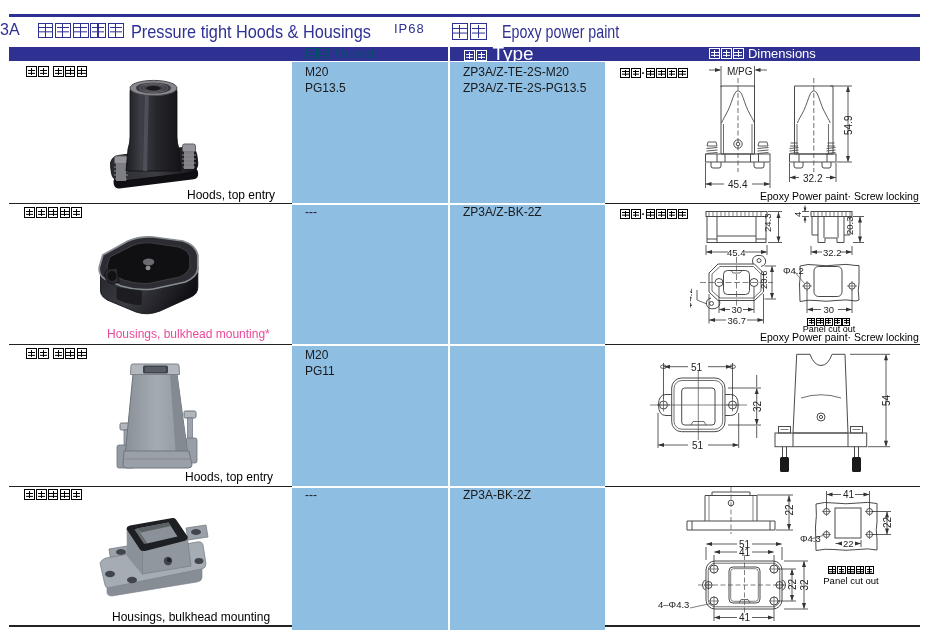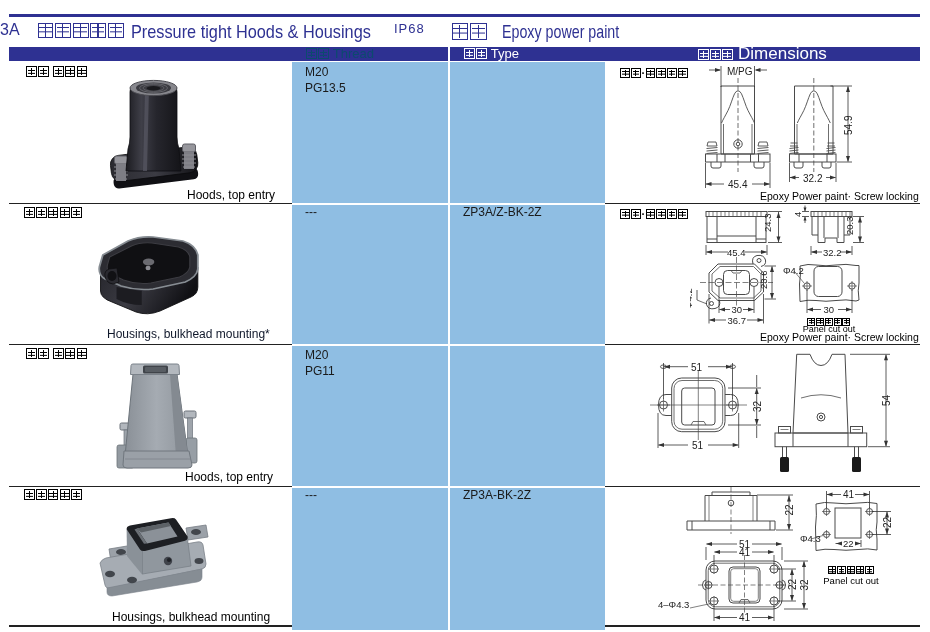--- a/index.html
+++ b/index.html
@@ -22,22 +22,22 @@
 <div class="abs blue" style="left:0;top:21px;font-size:16px;white-space:nowrap">3A</div>
 <div class="abs blue" style="left:37px;top:21px;font-size:18px;white-space:nowrap"><span class="z"></span><span class="z"></span><span class="z"></span><span class="z"></span><span class="z"></span></div>
 <div class="abs blue" style="left:131px;top:21px;font-size:19px;white-space:nowrap;transform:scaleX(.857);transform-origin:0 0">Pressure tight Hoods &amp; Housings</div>
 <div class="abs blue" style="left:394px;top:21px;font-size:13px;letter-spacing:1px;white-space:nowrap">IP68</div>
 <div class="abs blue" style="left:451px;top:21px;font-size:19px;white-space:nowrap"><span class="z"></span><span class="z"></span></div>
 <div class="abs blue" style="left:502px;top:21px;font-size:19px;white-space:nowrap;transform:scaleX(.75);transform-origin:0 0">Epoxy power paint</div>
 
 <div class="abs" style="left:9px;top:47px;width:911px;height:14px;background:#2e3192"></div>
 <div class="abs" style="left:448px;top:46px;width:2px;height:16px;background:#fff"></div>
 <div class="abs" style="left:306px;top:47px;font-size:13px;line-height:14px;color:#0c4a6e;white-space:nowrap"><span class="z" style="font-size:12px"></span><span class="z" style="font-size:12px"></span> Thread</div>
-<div class="abs" style="left:464px;top:47px;font-size:13px;line-height:14px;color:#fff;white-space:nowrap"><span class="z" style="font-size:12px"></span><span class="z" style="font-size:12px"></span> Type</div>
-<div class="abs" style="left:605px;top:47px;width:315px;text-align:center;font-size:17px;line-height:14px;color:#fff;white-space:nowrap"><span class="z" style="font-size:12px"></span><span class="z" style="font-size:12px"></span><span class="z" style="font-size:12px"></span> Dimensions</div>
+<div class="abs" style="left:464px;top:47px;font-size:19px;line-height:14px;color:#fff;white-space:nowrap"><span class="z" style="font-size:12px"></span><span class="z" style="font-size:12px"></span> Type</div>
+<div class="abs" style="left:605px;top:47px;width:315px;text-align:center;font-size:13px;line-height:14px;color:#fff;white-space:nowrap"><span class="z" style="font-size:12px"></span><span class="z" style="font-size:12px"></span><span class="z" style="font-size:12px"></span> Dimensions</div>
 
 <div class="abs cellblue" style="left:292px;top:62px;width:156px;height:568px"></div>
 <div class="abs cellblue" style="left:450px;top:62px;width:155px;height:568px"></div>
 
 <div class="abs" style="left:292px;top:203px;width:313px;height:2px;background:#fff"></div>
 <div class="abs" style="left:292px;top:344px;width:313px;height:2px;background:#fff"></div>
 <div class="abs" style="left:292px;top:486px;width:313px;height:2px;background:#fff"></div>
 
 <div class="abs sep" style="left:9px;top:203px;width:283px;height:1px"></div>
 <div class="abs sep" style="left:605px;top:203px;width:315px;height:1px"></div>
@@ -51,25 +51,26 @@
 <div class="abs" style="left:26px;top:65px;font-size:12px;color:#000;font-weight:bold;white-space:nowrap"><span class="z"></span><span class="z"></span> <span class="z"></span><span class="z"></span><span class="z"></span></div>
 <div class="abs" style="left:24px;top:206px;font-size:12px;color:#000;font-weight:bold;white-space:nowrap"><span class="z"></span><span class="z"></span><span class="z"></span><span class="z"></span><span class="z"></span></div>
 <div class="abs" style="left:26px;top:347px;font-size:12px;color:#000;font-weight:bold;white-space:nowrap"><span class="z"></span><span class="z"></span> <span class="z"></span><span class="z"></span><span class="z"></span></div>
 <div class="abs" style="left:24px;top:488px;font-size:12px;color:#000;font-weight:bold;white-space:nowrap"><span class="z"></span><span class="z"></span><span class="z"></span><span class="z"></span><span class="z"></span></div>
 
 <div class="abs" style="left:305px;top:64px;font-size:12px;color:#1a1a1a;line-height:16px">M20<br>PG13.5</div>
 <div class="abs" style="left:305px;top:205px;font-size:12px;color:#1a1a1a">---</div>
 <div class="abs" style="left:305px;top:347px;font-size:12px;color:#1a1a1a;line-height:16px">M20<br>PG11</div>
 <div class="abs" style="left:305px;top:488px;font-size:12px;color:#1a1a1a">---</div>
 
+<div class="abs" style="left:463px;top:64px;font-size:12px;color:#1a1a1a;line-height:16px">ZP3A/Z-TE-2S-M20<br>ZP3A/Z-TE-2S-PG13.5</div>
 <div class="abs" style="left:463px;top:205px;font-size:12px;color:#1a1a1a">ZP3A/Z-BK-2Z</div>
 <div class="abs" style="left:463px;top:488px;font-size:12px;color:#1a1a1a">ZP3A-BK-2Z</div>
 
 <div class="abs" style="left:187px;top:188px;font-size:12px;color:#000;white-space:nowrap">Hoods, top entry</div>
-<div class="abs" style="left:107px;top:327px;font-size:12px;color:#0f172a;white-space:nowrap">Housings, bulkhead mounting*</div>
+<div class="abs" style="left:107px;top:327px;font-size:12px;color:#ec4899;white-space:nowrap">Housings, bulkhead mounting*</div>
 <div class="abs" style="left:185px;top:470px;font-size:12px;color:#000;white-space:nowrap">Hoods, top entry</div>
 <div class="abs" style="left:112px;top:610px;font-size:12px;color:#000;white-space:nowrap">Housings, bulkhead mounting</div>
 
 <div class="abs" style="left:620px;top:67px;font-size:11px;color:#000;font-weight:bold;white-space:nowrap"><span class="z"></span><span class="z"></span>·<span class="z"></span><span class="z"></span><span class="z"></span><span class="z"></span></div>
 <div class="abs" style="left:620px;top:208px;font-size:11px;color:#000;font-weight:bold;white-space:nowrap"><span class="z"></span><span class="z"></span>·<span class="z"></span><span class="z"></span><span class="z"></span><span class="z"></span></div>
 <div class="abs" style="left:760px;top:190px;font-size:10.5px;color:#000;white-space:nowrap">Epoxy Power paint·&nbsp;Screw locking</div>
 <div class="abs" style="left:760px;top:331px;font-size:10.5px;color:#000;white-space:nowrap">Epoxy Power paint·&nbsp;Screw locking</div>
 
 <svg style="left:105px;top:75px" width="100" height="122" viewBox="0 0 100 122">
 <defs>

